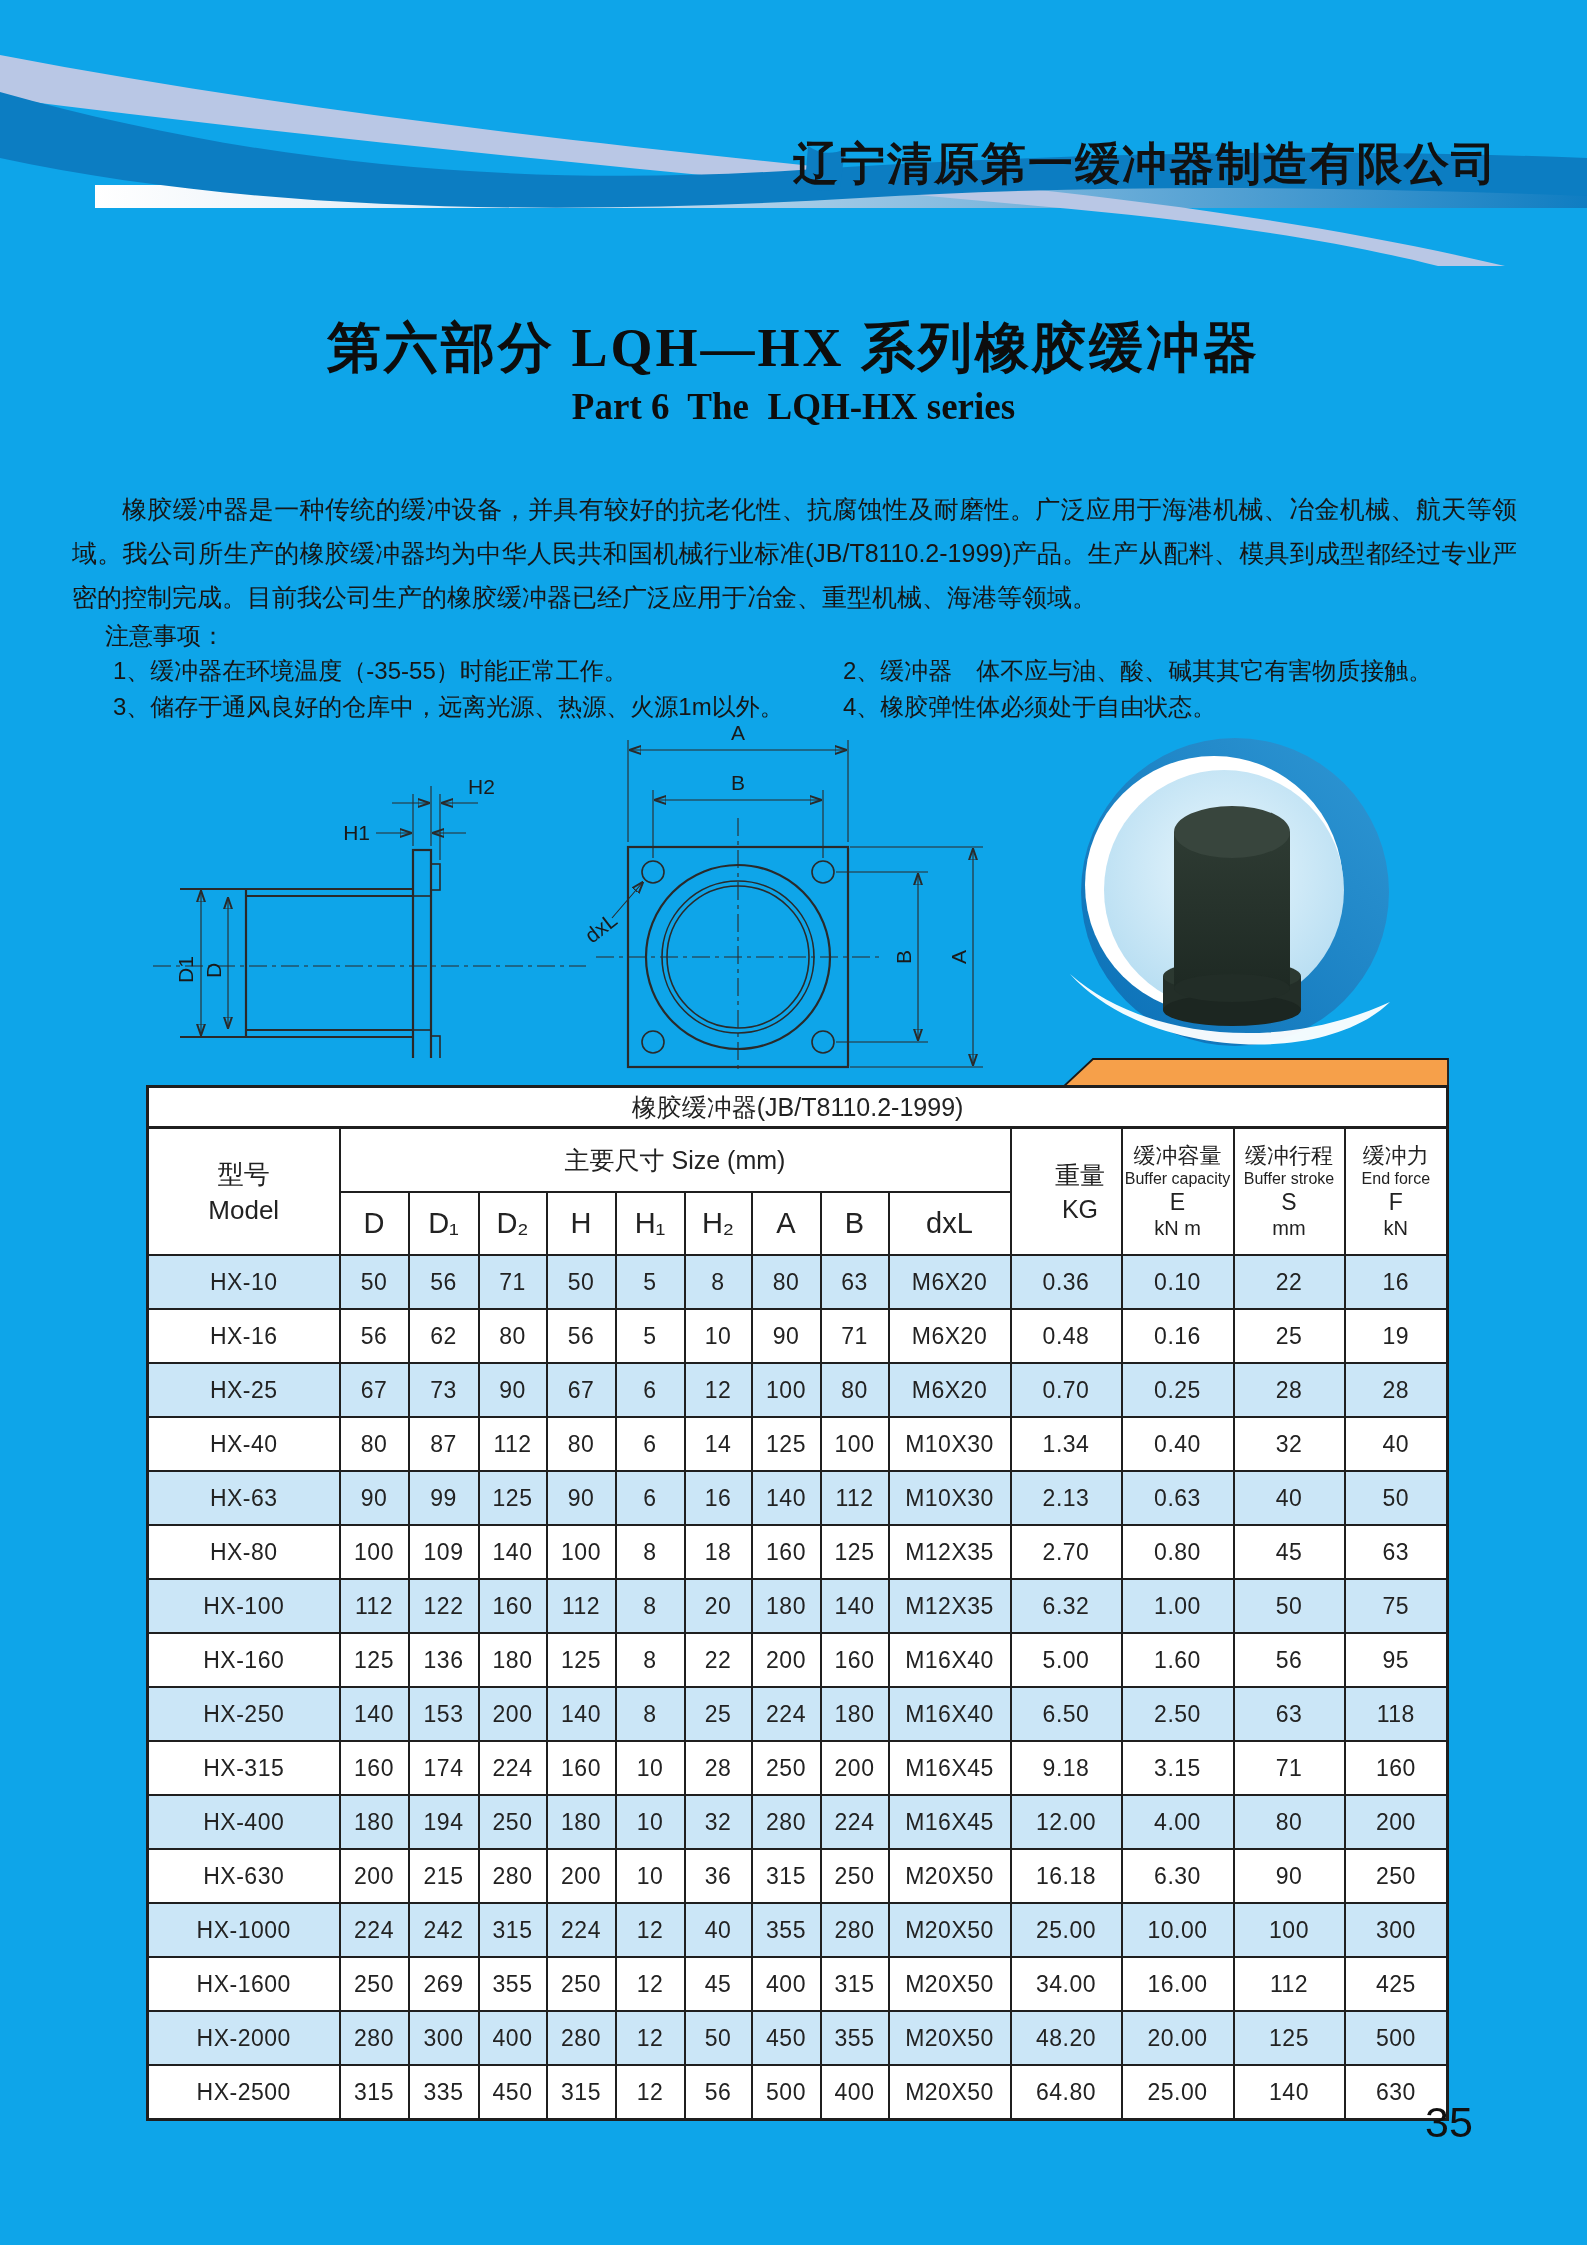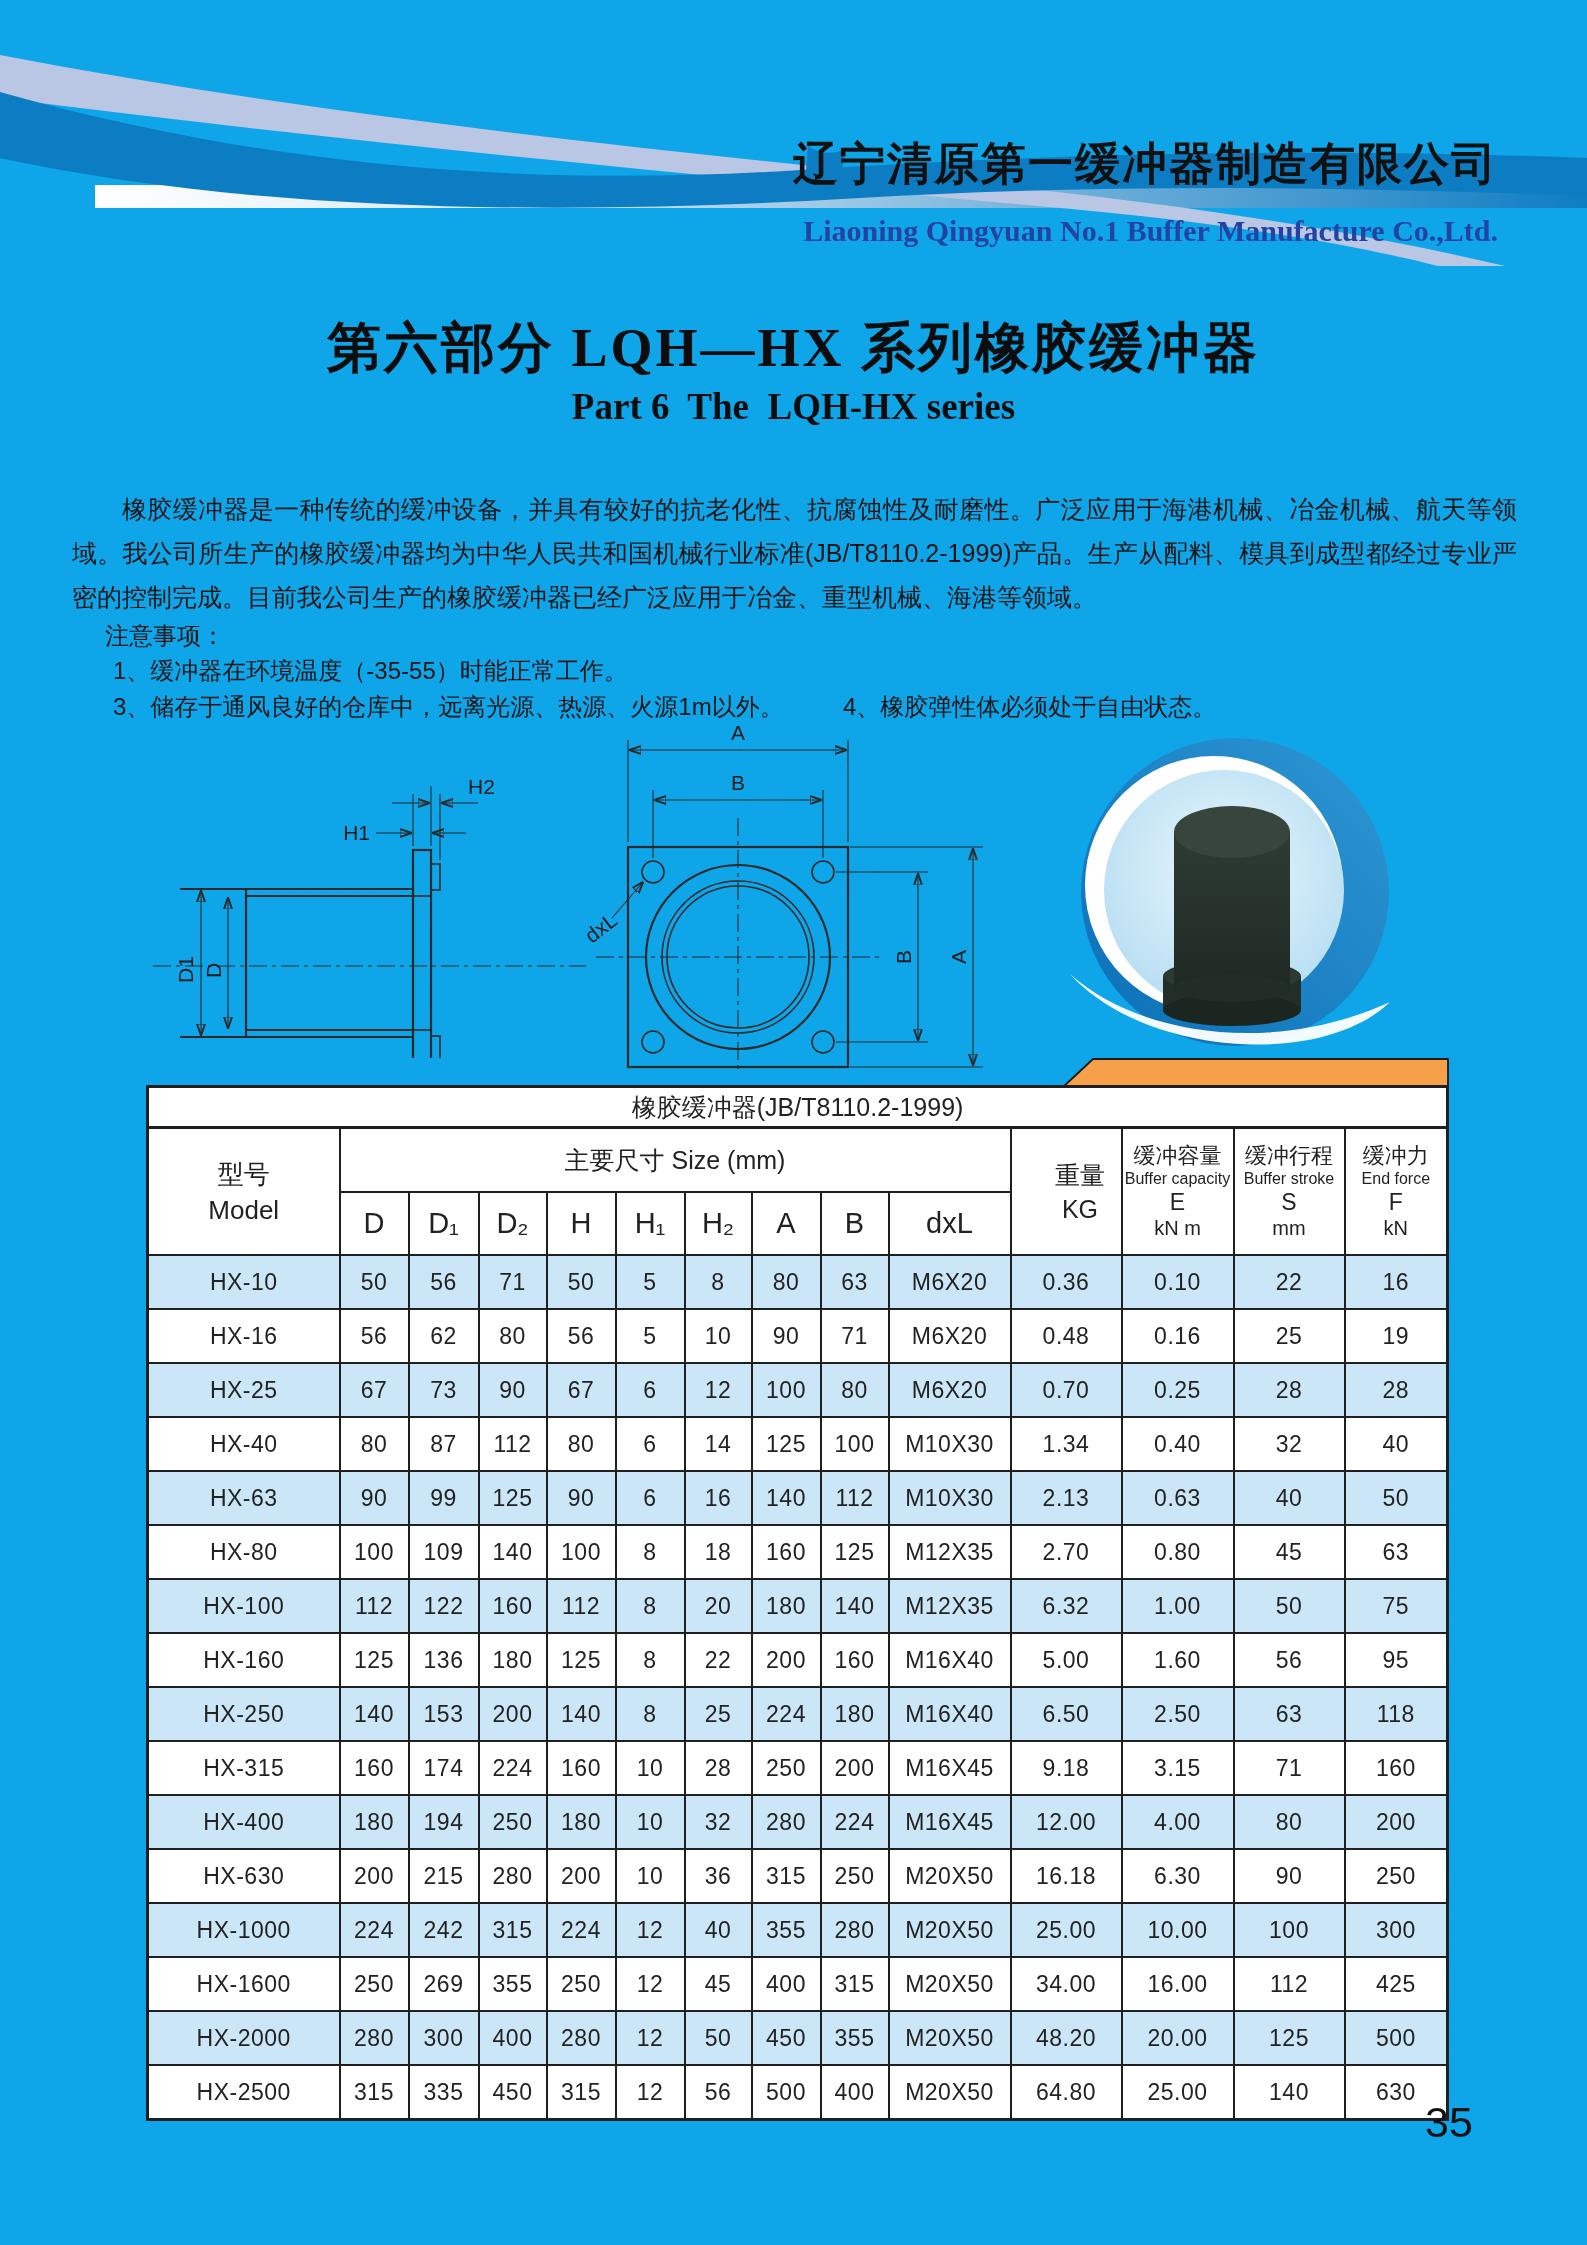--- a/index.html
+++ b/index.html
@@ -68,29 +68,29 @@
         <stop offset="0.28" stop-color="#d9e7f4"></stop>
         <stop offset="1" stop-color="#0f7dc2"></stop>
       </linearGradient>
     </defs>
     <rect x="95" y="185" width="1492" height="23" fill="url(#stripGrad)"></rect>
     <path fill="#b9c7e5" d="M0,55 C330,118 640,148 1020,188 C1200,207 1360,232 1505,266 L1438,266 C1328,238 1188,219 1038,206 C660,172 330,140 0,98 Z"></path>
     <path fill="#0c7dc2" d="M0,92 C260,165 520,188 800,170 C1080,152 1330,148 1587,158 L1587,196 C1330,186 1100,184 860,198 C560,216 250,212 0,158 Z"></path>
     <path fill="#0c7dc2" stroke="none" d="M808,146 C820,154 832,155 845,149 L840,188 C825,193 813,191 805,184 Z"></path>
   </svg>
   <div class="company-cn">辽宁清原第一缓冲器制造有限公司</div>
-  <div class="company-en">Liaoning Qingyuan No.1 Buffer Manufacture Co.,Ltd.</div>
 
   <div class="title-cn">第六部分 LQH—HX 系列橡胶缓冲器</div>
   <div class="title-en">Part 6  The  LQH-HX series</div>
 
   <p class="intro">橡胶缓冲器是一种传统的缓冲设备，并具有较好的抗老化性、抗腐蚀性及耐磨性。广泛应用于海港机械、冶金机械、航天等领域。我公司所生产的橡胶缓冲器均为中华人民共和国机械行业标准(JB/T8110.2-1999)产品。生产从配料、模具到成型都经过专业严密的控制完成。目前我公司生产的橡胶缓冲器已经广泛应用于冶金、重型机械、海港等领域。</p>
 
   <div class="notes-label">注意事项：</div>
   <div class="note n1">1、缓冲器在环境温度（-35-55）时能正常工作。</div>
+  <div class="note n2">2、缓冲器　体不应与油、酸、碱其其它有害物质接触。</div>
   <div class="note n3">3、储存于通风良好的仓库中，远离光源、热源、火源1m以外。</div>
   <div class="note n4">4、橡胶弹性体必须处于自由状态。</div>
 
   <div class="figures">
 
     <svg class="fig side draw" width="480" height="320" viewBox="0 0 480 320">
       <defs>
         <marker id="arwA" viewBox="0 0 10 10" refX="9.5" refY="5" markerWidth="11" markerHeight="11" orient="auto-start-reverse">
           <path d="M0,1.6 L10,5 L0,8.4 Z" fill="#2a2a2a" stroke="none"></path>
         </marker>

